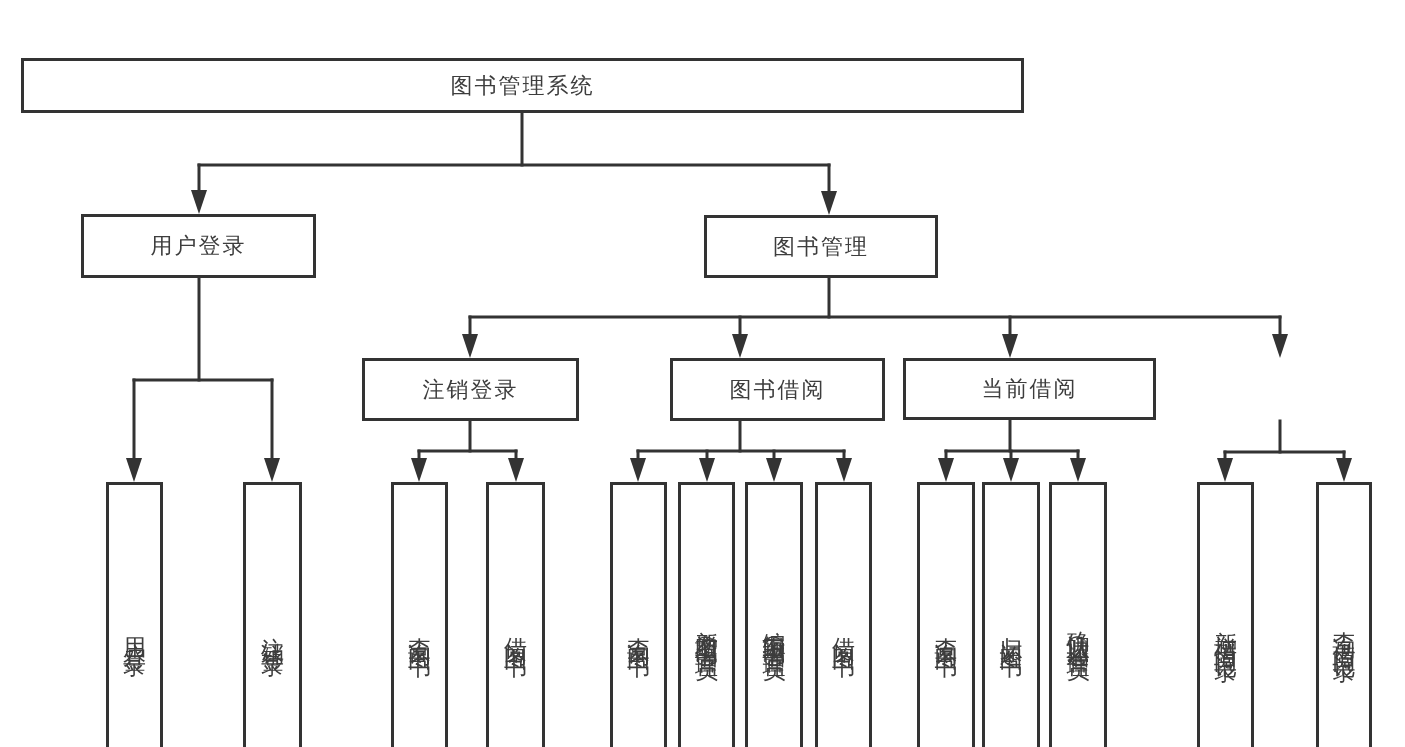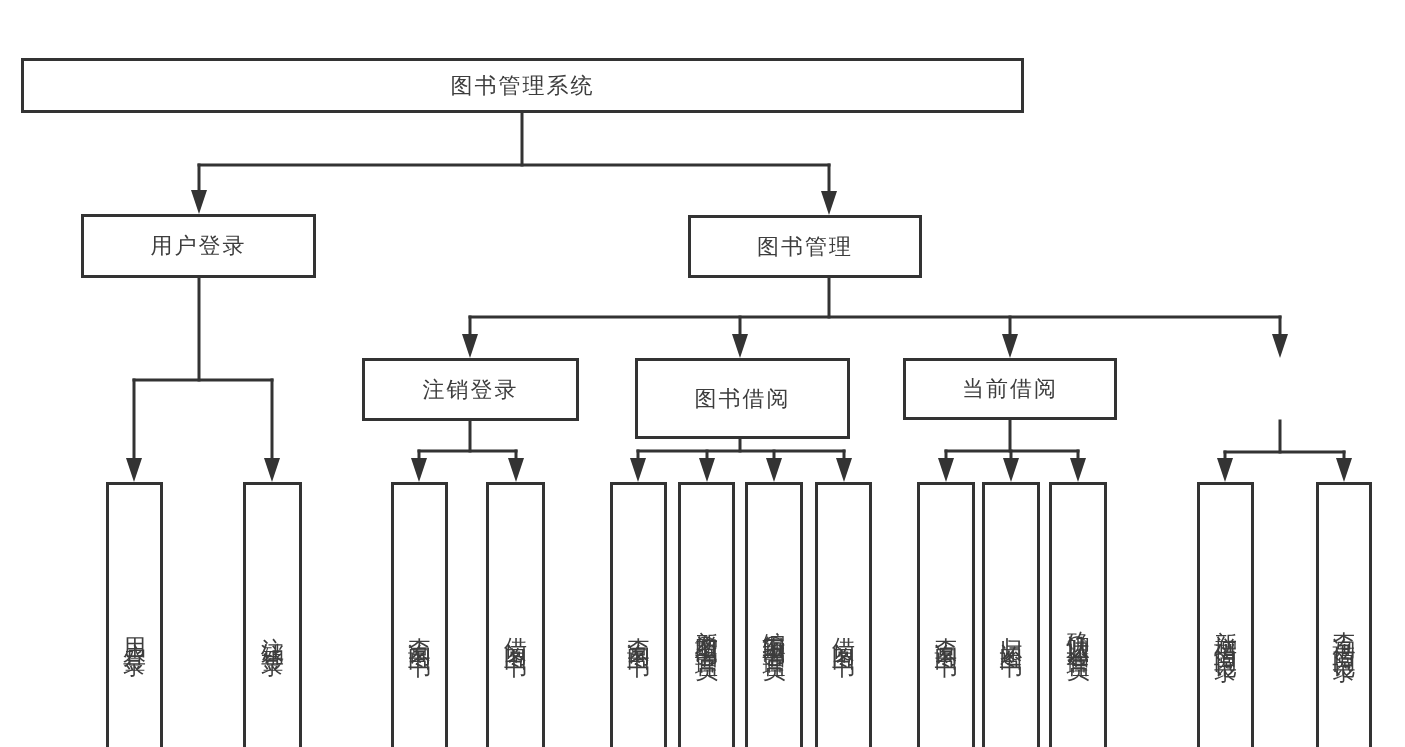--- a/index.html
+++ b/index.html
@@ -118,31 +118,31 @@
     </g>
   </svg>
 
   <div class="node h" style="left:21px;top:13px;width:1003px;height:55px">
     <span>图书管理系统</span>
   </div>
 
   <div class="node h" style="left:81px;top:169px;width:235px;height:64px">
     <span>用户登录</span>
   </div>
-  <div class="node h" style="left:688px;top:170px;width:234px;height:63px">
+  <div class="node h" style="left:704px;top:170px;width:234px;height:63px">
     <span>图书管理</span>
   </div>
 
   <div class="node h" style="left:362px;top:313px;width:217px;height:63px">
     <span>注销登录</span>
   </div>
-  <div class="node h" style="left:635px;top:313px;width:215px;height:81px">
+  <div class="node h" style="left:670px;top:313px;width:215px;height:63px">
     <span>图书借阅</span>
   </div>
-  <div class="node h" style="left:903px;top:313px;width:214px;height:62px">
+  <div class="node h" style="left:903px;top:313px;width:253px;height:62px">
     <span>当前借阅</span>
   </div>
 
   <div class="node v" style="left:106px;top:437px;width:57px;height:298px">
     <span class="vtext">用户登录</span>
   </div>
   <div class="node v" style="left:243px;top:437px;width:59px;height:298px">
     <span class="vtext">注销登录</span>
   </div>
 

